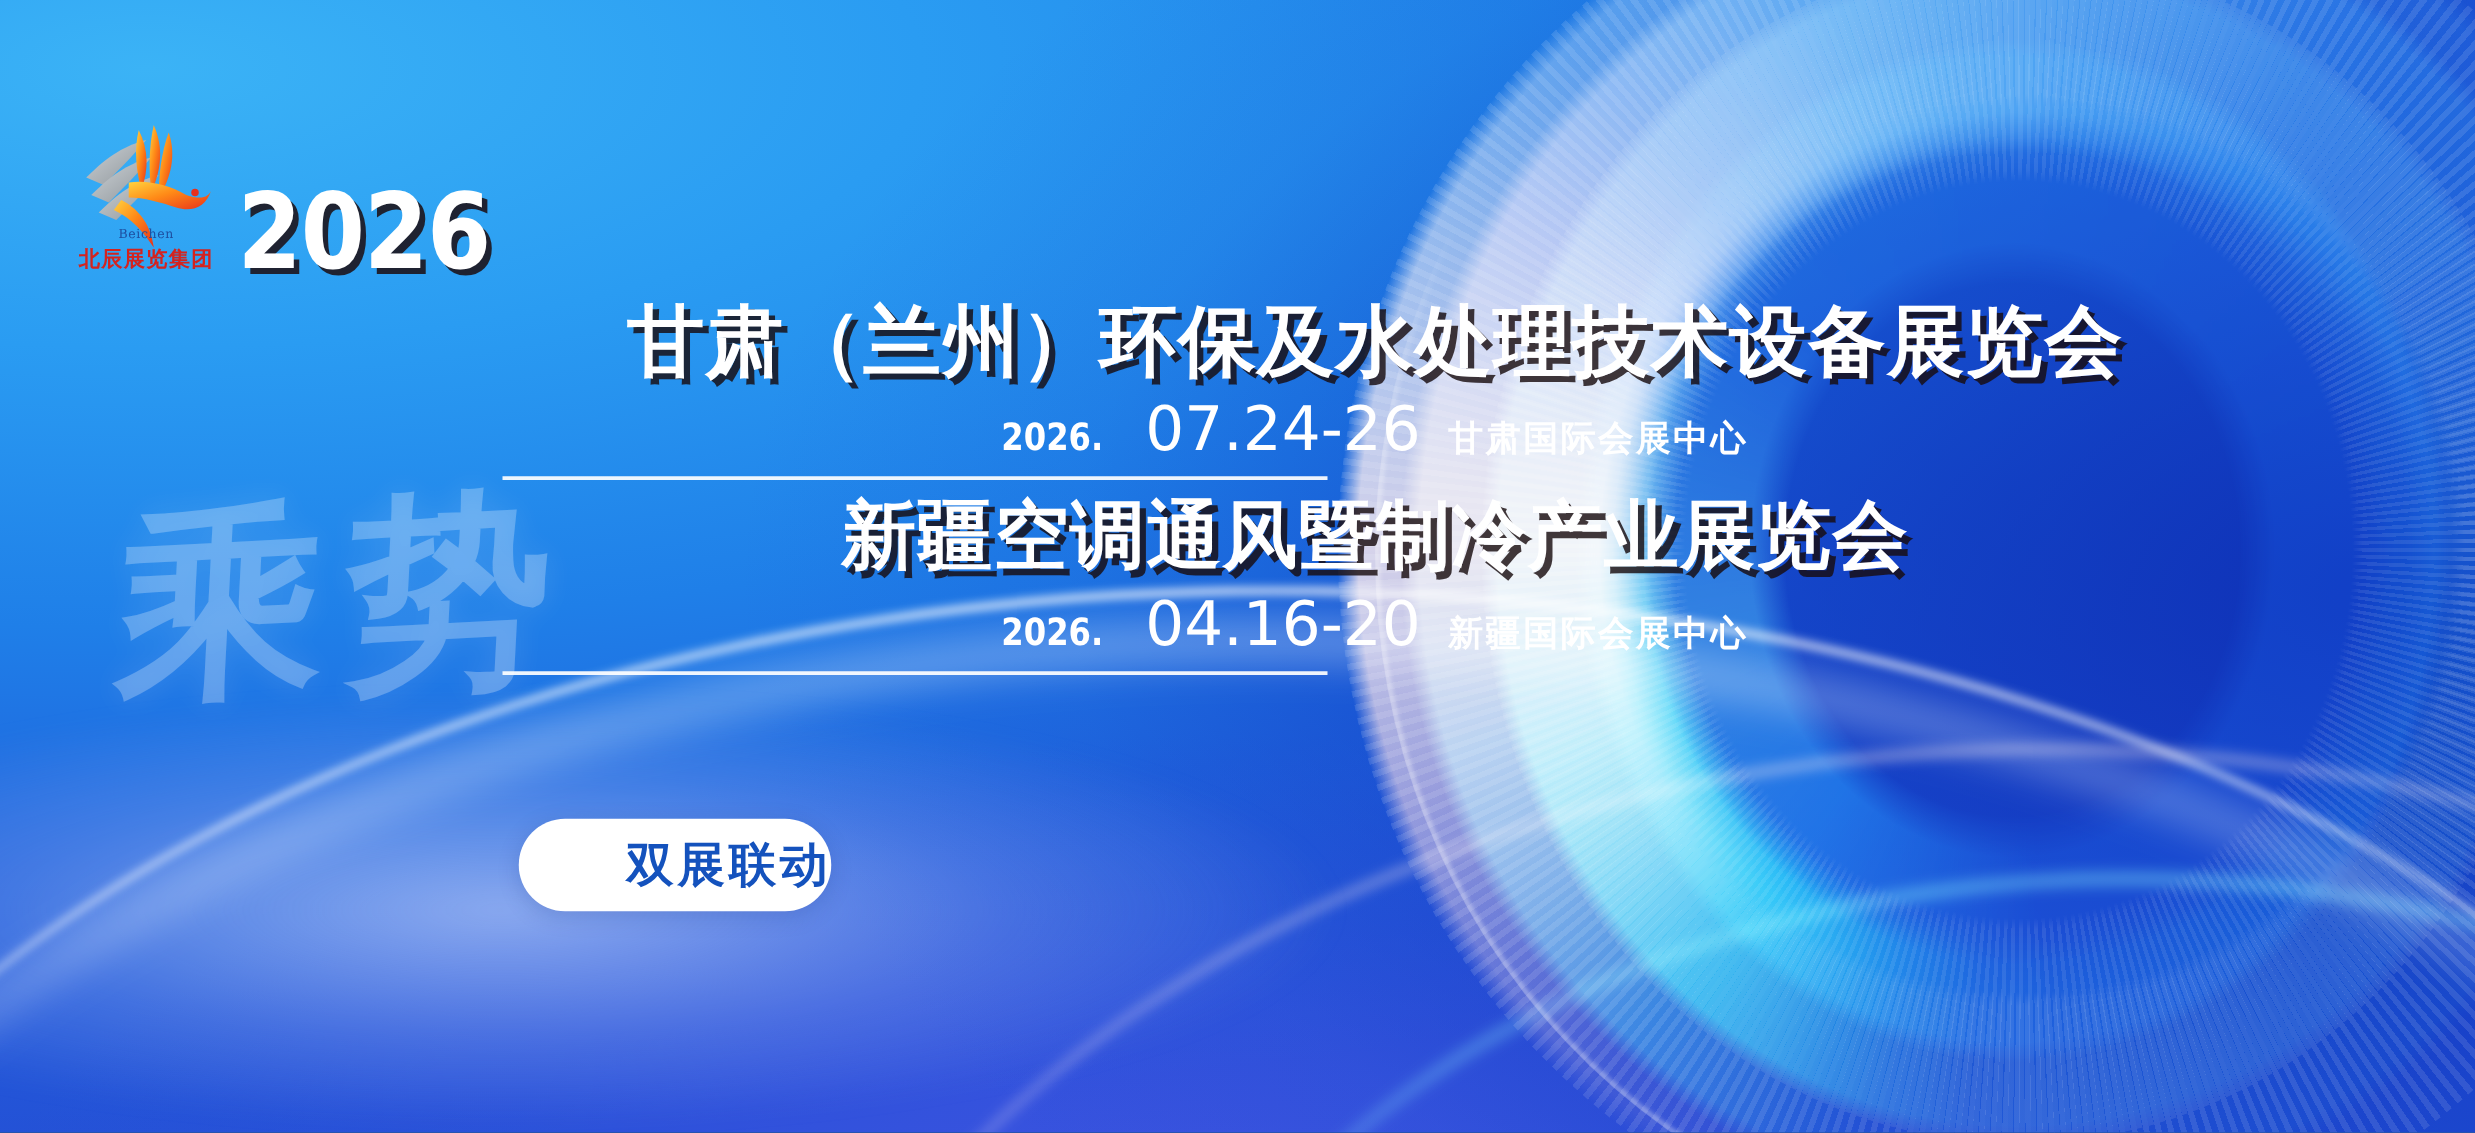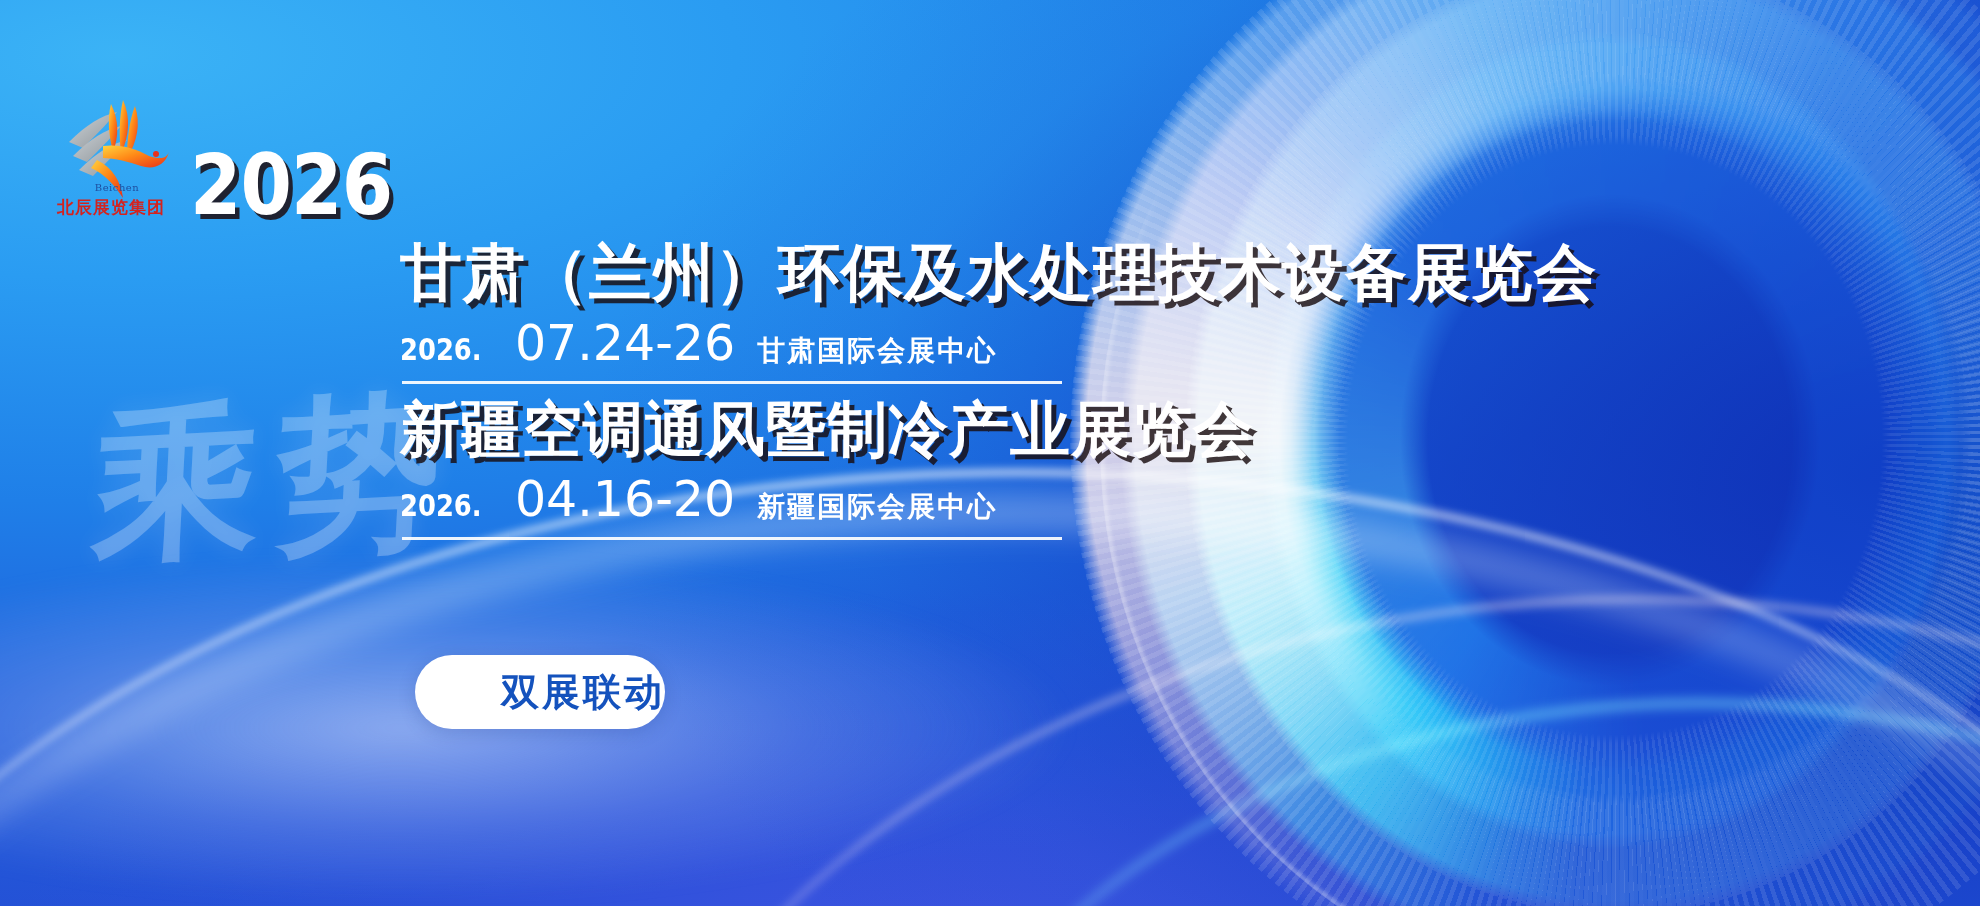--- a/index.html
+++ b/index.html
@@ -163,42 +163,42 @@
     letter-spacing:16px;
     transform:skewX(-6deg) rotate(-3deg);
     text-shadow:0 0 24px rgba(255,255,255,.12);
     user-select:none;
   }
 
   
   .logo{position:absolute;left:57px;top:86px;width:120px;height:150px;}
   .logo svg{display:block;}
   .logo-cn{
-    position:absolute;left:0;top:110px;width:120px;text-align:left;
+    position:absolute;left:0;top:110px;width:120px;text-align:center;
     font-family:Liberation Mono, monospace;
     font-size:17px;font-weight:700;color:#d4231f;letter-spacing:1px;
     white-space:nowrap;
   }
   .logo-en{
     position:absolute;left:0;top:96px;width:120px;text-align:center;
     font-family:"DejaVu Serif",serif;font-size:10px;color:#1e4fa0;letter-spacing:.5px;
   }
 
   
   .year{
     position:absolute;left:190px;top:148px;
     font-family:"DejaVu Sans","Liberation Sans",sans-serif;
     font-weight:700;font-size:84px;line-height:.9;color:#ffffff;
     letter-spacing:-1px;
     transform:scaleX(.88);transform-origin:left top;
     text-shadow:5px 5px 0 rgba(28,12,14,.85);
   }
 
   
-  .block{position:absolute;left:400px;top:240px;width:1400px;}
+  .block{position:absolute;left:400px;top:240px;width:1400px;text-align:center;}
 
   .h-title{
     font-family:"DejaVu Sans","Liberation Sans",sans-serif;
     font-weight:700;color:#ffffff;
     font-size:62px;line-height:1.05;
     white-space:nowrap;
     letter-spacing:1px;
     text-shadow:5px 5px 0 rgba(25,12,15,.82);
   }
   .h-title.t2{font-size:60px;}

